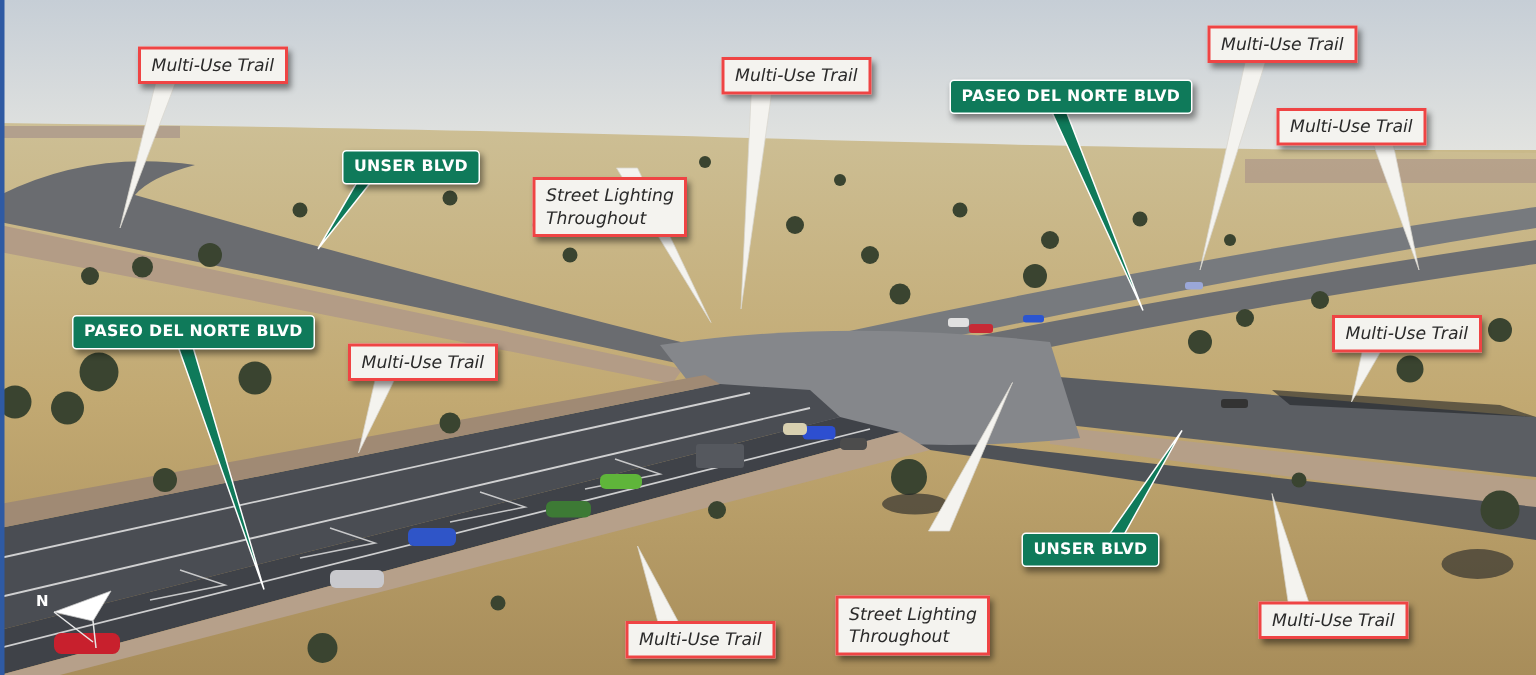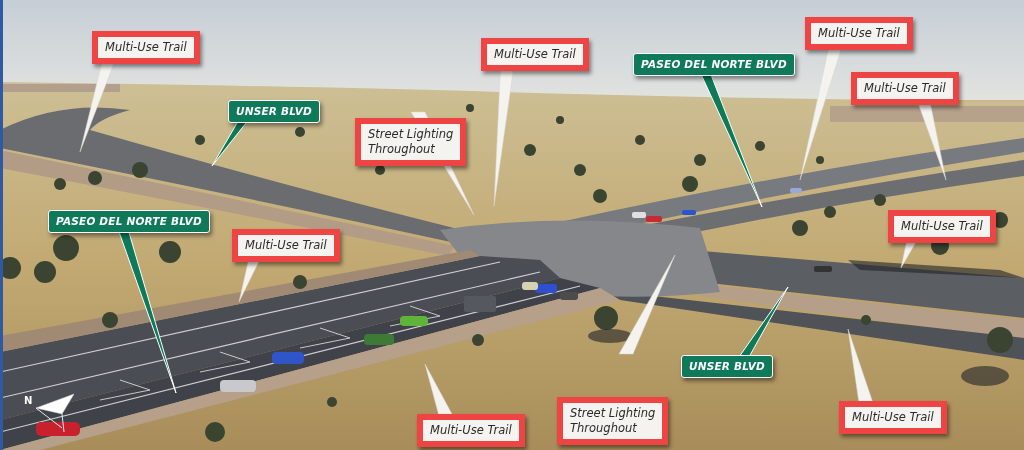--- a/index.html
+++ b/index.html
@@ -8,28 +8,27 @@
   #scene svg.bg { position: absolute; left: 0; top: 0; }
   .left-border { position: absolute; left: 0; top: 0; width: 3px; height: 450px; background: #2f5aa3; }
 
   .callout {
     position: absolute;
     font-family: "DejaVu Sans", sans-serif;
     font-size: 11.5px;
     line-height: 15px;
     white-space: nowrap;
     box-shadow: 2px 3px 4px rgba(0,0,0,0.45);
-    font-style: italic;
   }
   .callout.white {
     background: #f4f3ef;
     color: #2a2a2a;
     font-style: italic;
     padding: 3px 7px;
-    border: 6px solid #ef4444;
+    border: 2px solid #ef4444;
   }
   .callout.green {
     background: #0f7a5a;
     color: #ffffff;
     font-weight: bold;
     font-size: 10.5px;
     padding: 3px 7px;
     border: 1.5px solid #ffffff;
     border-radius: 3px;
     letter-spacing: 0.2px;

